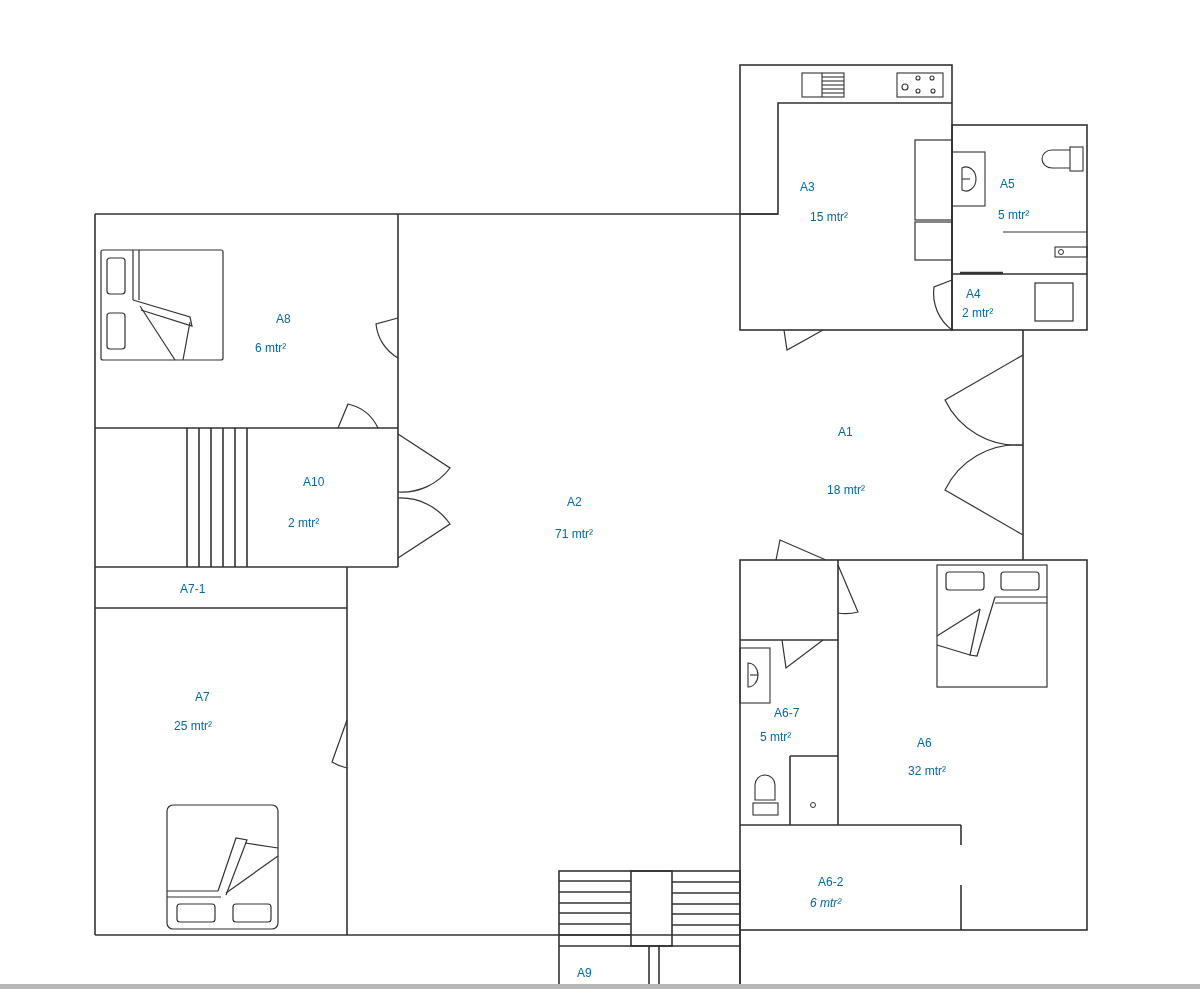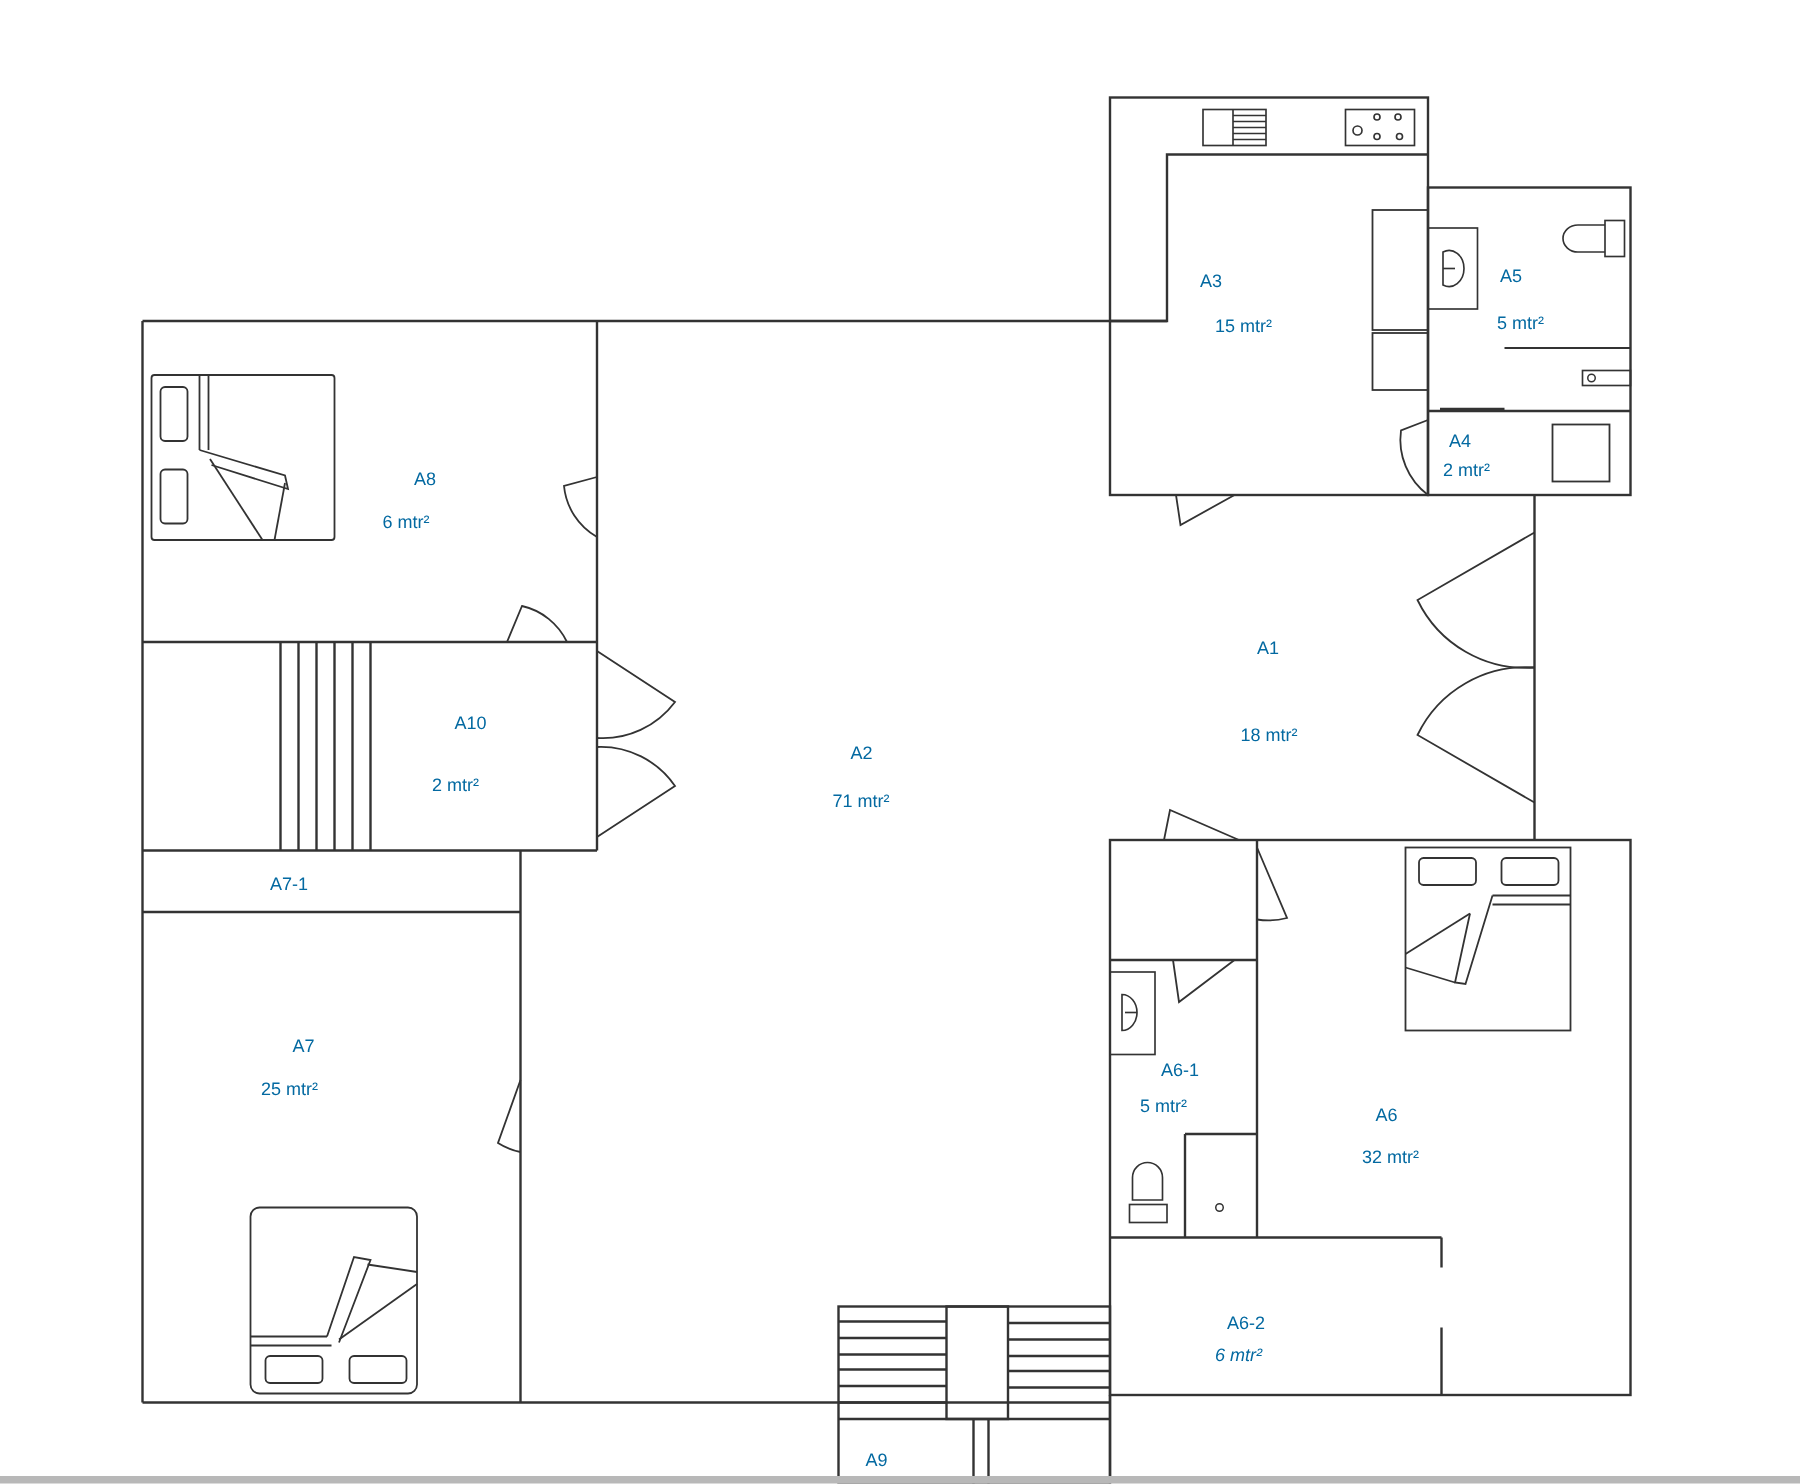--- a/index.html
+++ b/index.html
@@ -198,21 +198,21 @@
 
 <div class="lbl" style="left:567px;top:491px;width:40px;"><span>A2</span></div>
 <div class="lbl" style="left:555px;top:503px;width:84px;margin-top:20px;"><span>71 mtr²</span></div>
 
 <div class="lbl" style="left:838px;top:421px;width:40px;"><span>A1</span></div>
 <div class="lbl" style="left:827px;top:452px;width:84px;margin-top:27px;"><span>18 mtr²</span></div>
 
 <div class="lbl" style="left:195px;top:686px;width:40px;"><span>A7</span></div>
 <div class="lbl" style="left:174px;top:715px;width:84px;"><span>25 mtr²</span></div>
 
-<div class="lbl" style="left:774px;top:702px;width:58px;"><span>A6-1</span></div>
+<div class="lbl" style="left:774px;top:702px;width:58px;"><span>A6-7</span></div>
 <div class="lbl" style="left:760px;top:726px;width:70px;"><span>5 mtr²</span></div>
 
 <div class="lbl" style="left:917px;top:732px;width:40px;"><span>A6</span></div>
 <div class="lbl" style="left:908px;top:760px;width:84px;"><span>32 mtr²</span></div>
 
 <div class="lbl" style="left:818px;top:871px;width:60px;"><span>A6-2</span></div>
 <div class="lbl" style="left:810px;top:892px;width:70px;font-style:italic;"><span>6 mtr²</span></div>
 
 <div class="lbl" style="left:577px;top:962px;width:36px;"><span>A9</span></div>
 

